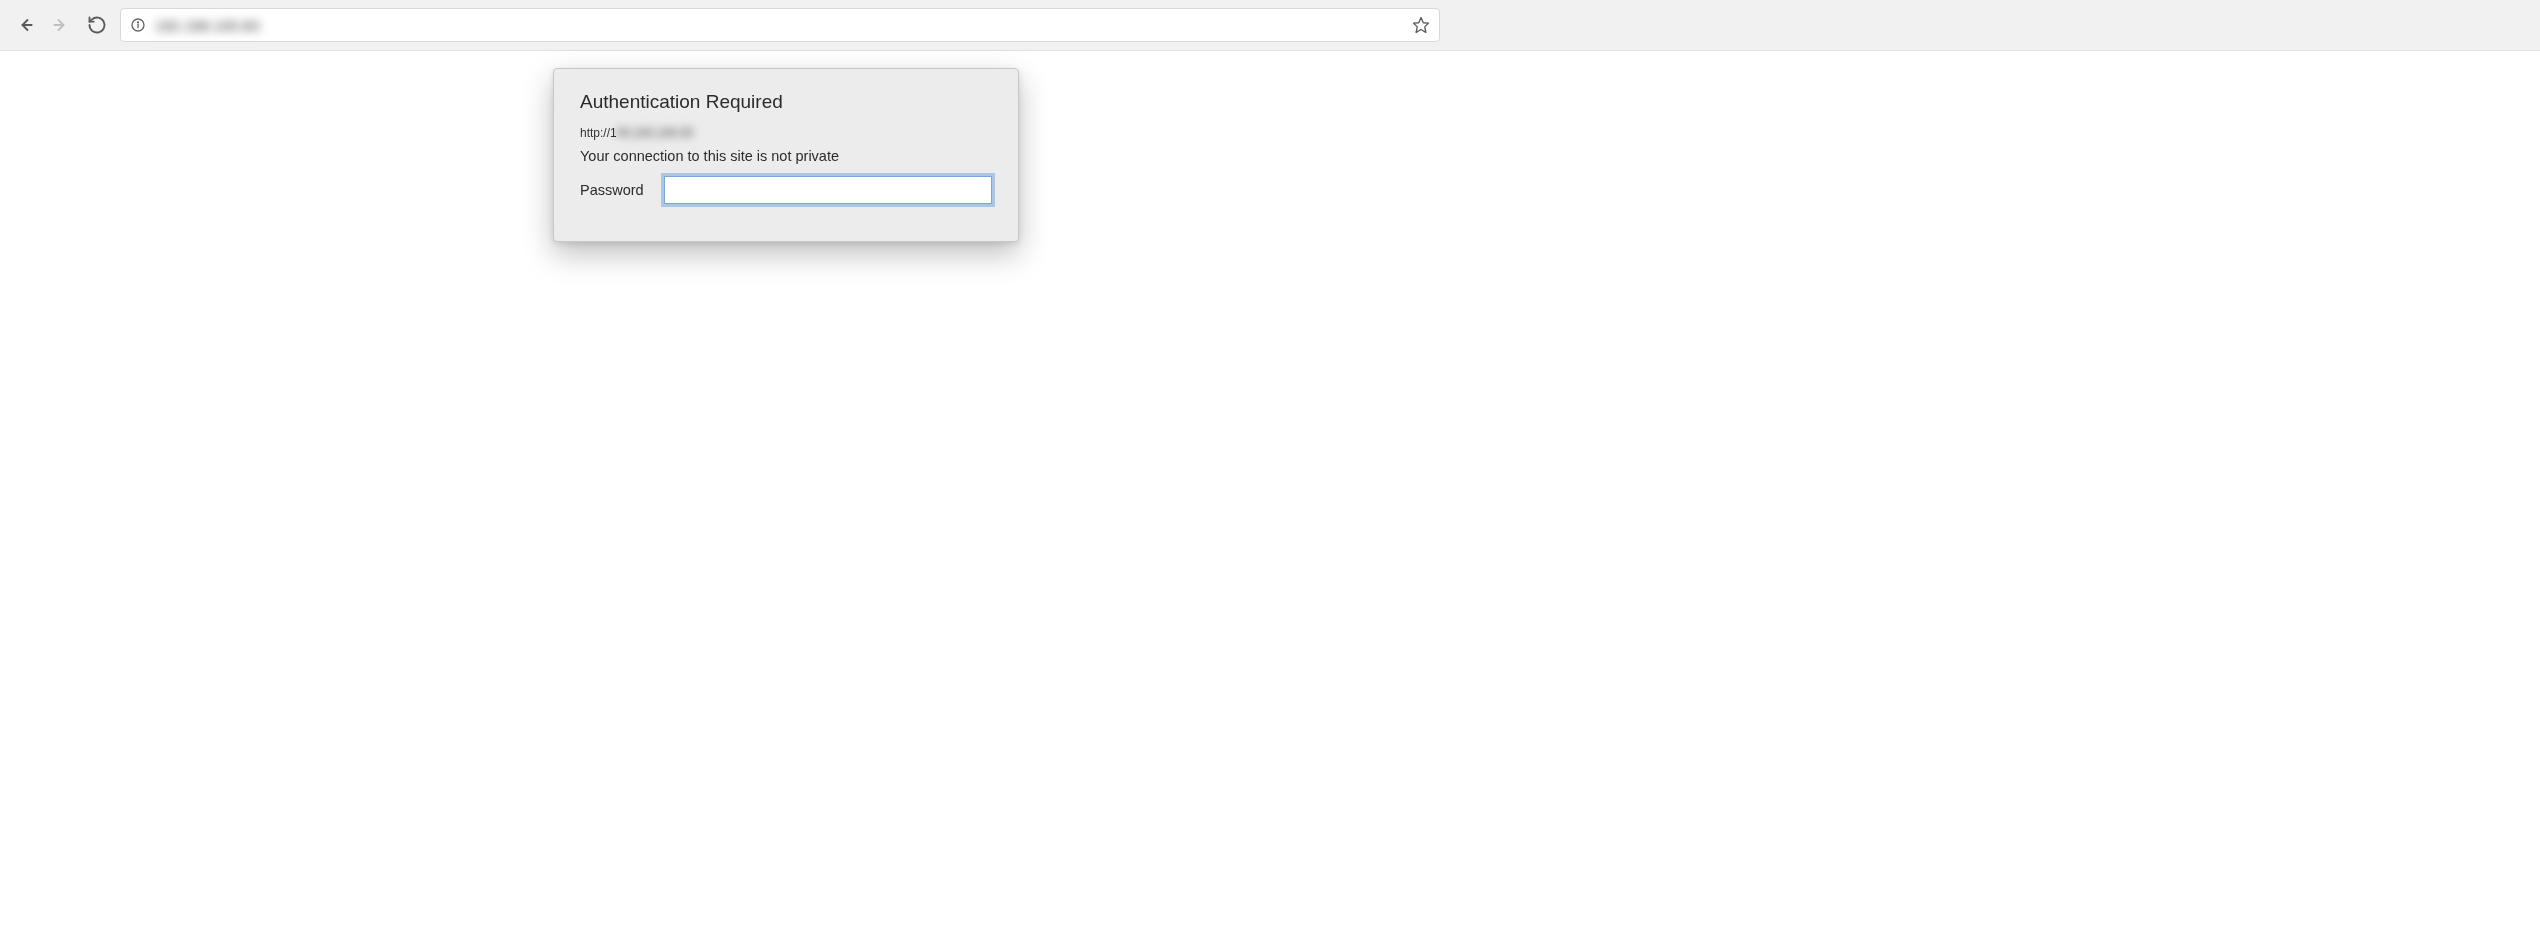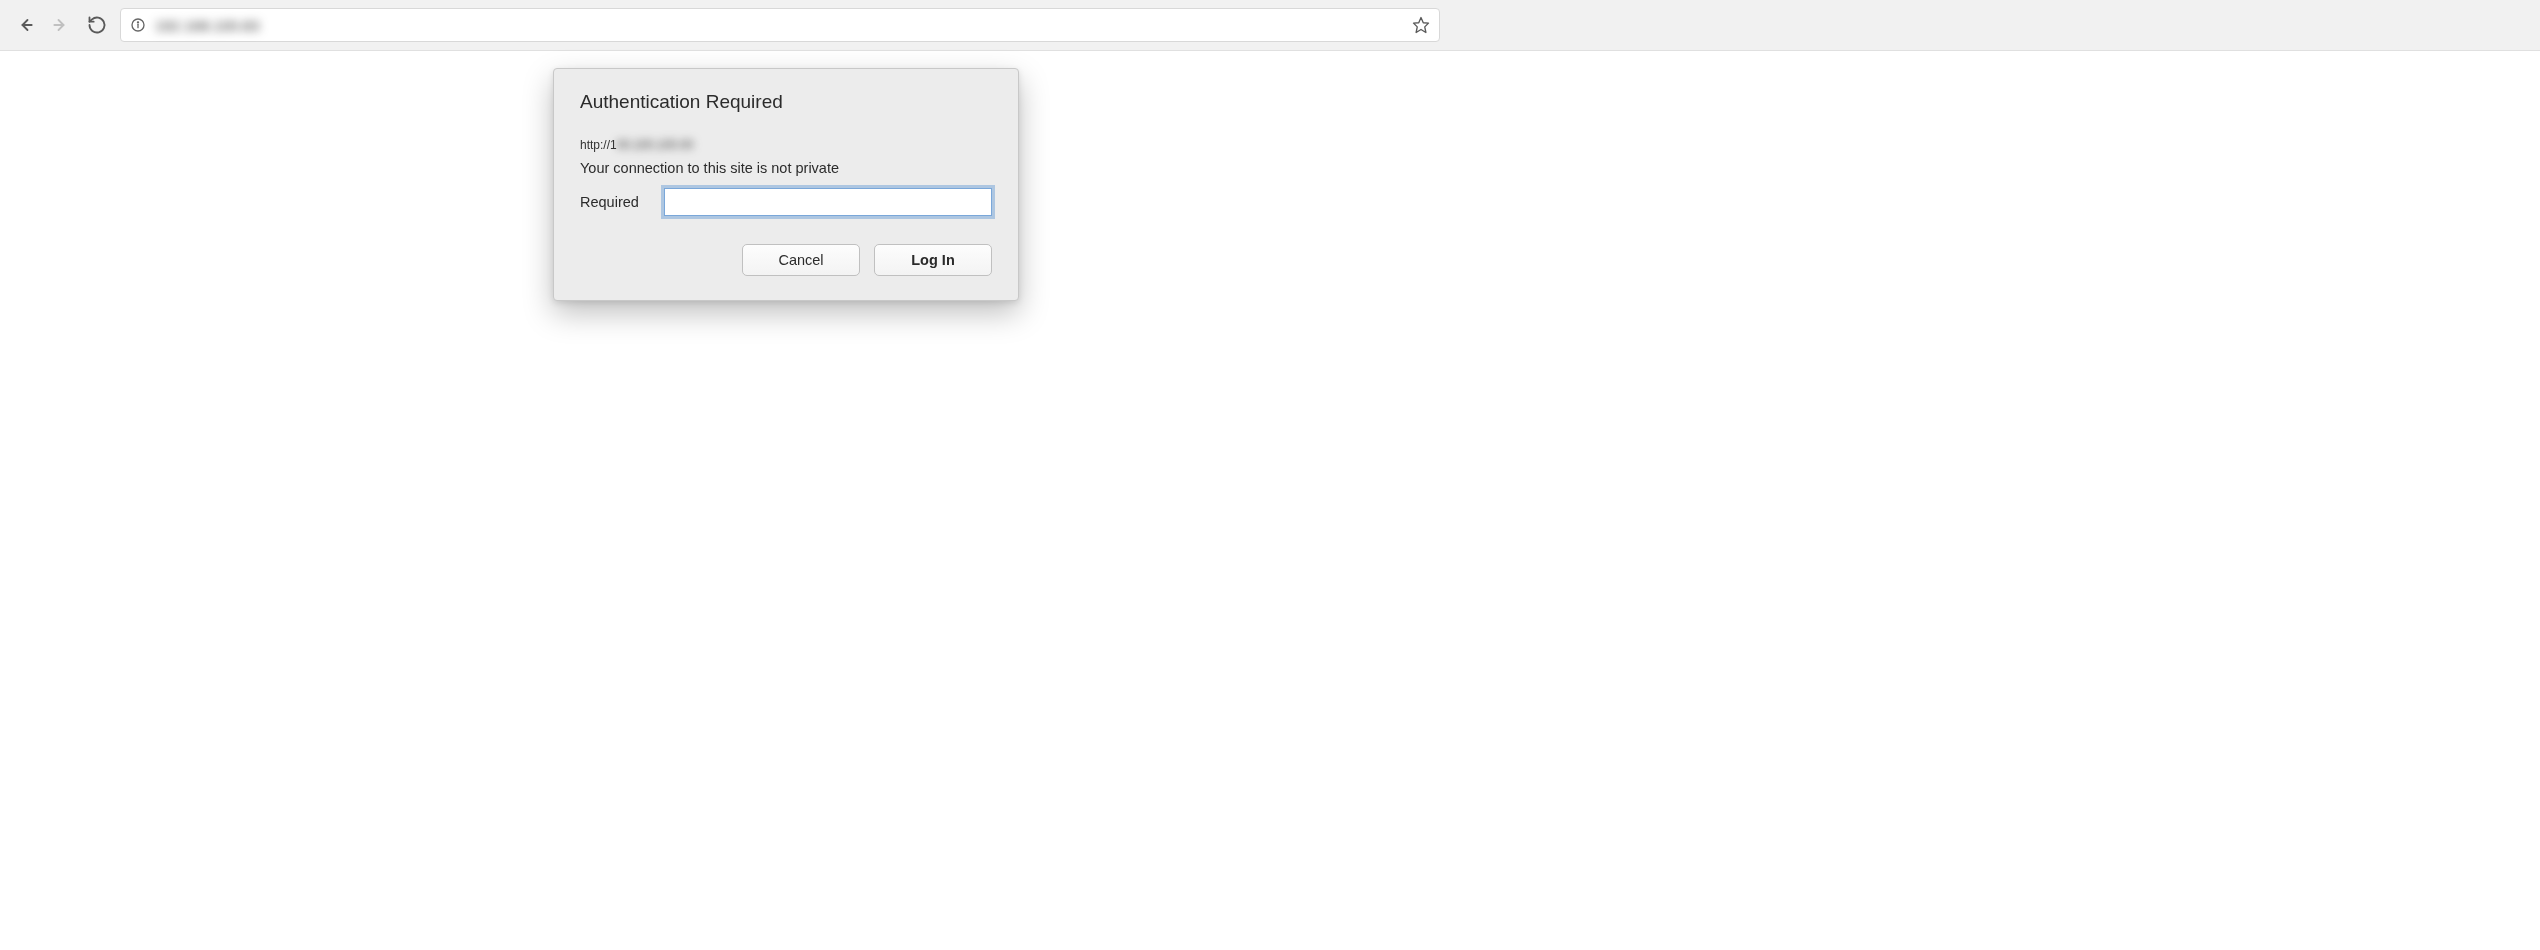--- a/index.html
+++ b/index.html
@@ -104,21 +104,21 @@
       background: #ececec;
       border: 1px solid #c8c8c8;
       border-radius: 4px;
       box-shadow: 0 12px 30px rgba(0,0,0,0.25), 0 2px 6px rgba(0,0,0,0.1);
       padding: 22px 26px 24px 26px;
     }
     .dialog-title {
       font-size: 19px;
       color: #2b2b2b;
       font-weight: 400;
-      margin-bottom: 22px;
+      margin-bottom: 10px;
     }
     .dialog-url {
       font-size: 12px;
       color: #333;
       margin-bottom: 8px;
       position: relative;
       display: inline-block;
     }
     .dialog-url .url-blur {
       filter: blur(4px);
@@ -220,24 +220,20 @@
 <div class="page-content">
 
   <div class="auth-dialog">
     <div class="dialog-title">Authentication Required</div>
     <div class="dialog-url">
       <span>http://1</span><span class="url-blur">00.100.100.00</span>
     </div>
     <div class="dialog-warning">Your connection to this site is not private</div>
 
     <div class="form-row">
-      <div class="form-label">Required</div>
+      <div class="form-label">Password</div>
       <input type="text" class="focused" value="" style="">
     </div>
 
 
-    <div class="button-row">
-      <button class="dialog-btn">Cancel</button>
-      <button class="dialog-btn primary">Log In</button>
-    </div>
   </div>
 
 </div>
 
 </body></html>

